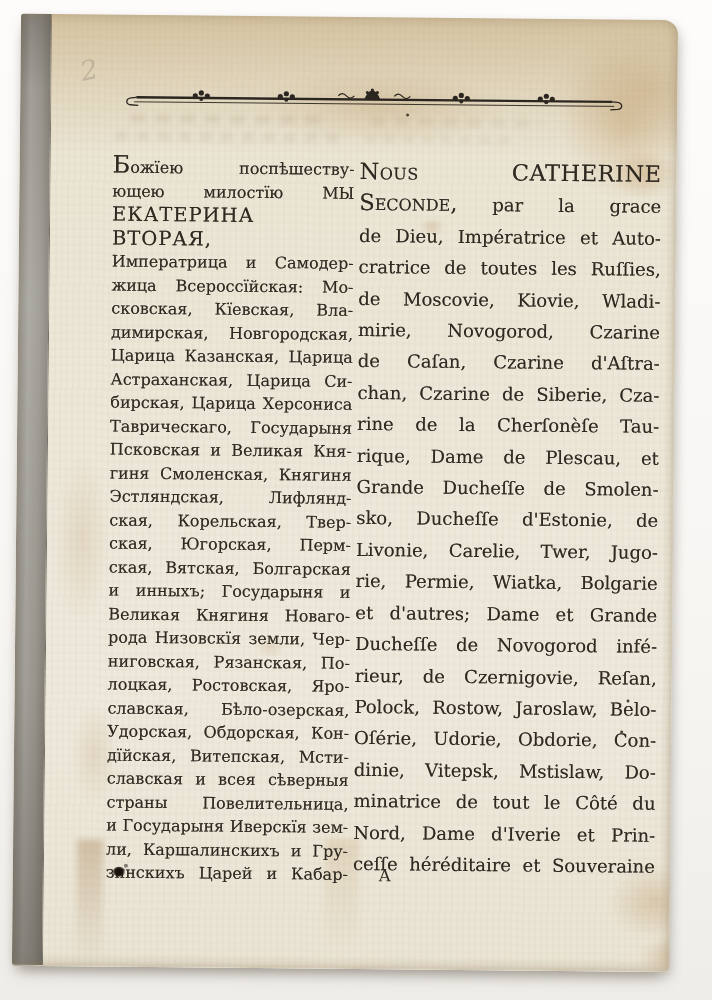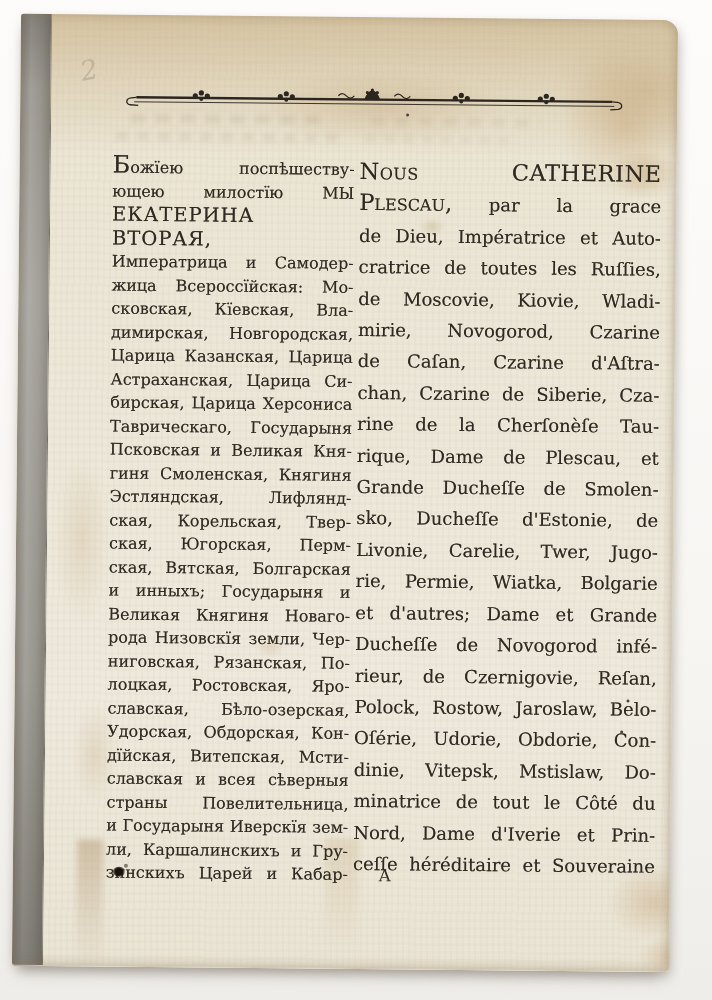--- a/index.html
+++ b/index.html
@@ -191,21 +191,21 @@
         <div class="tline">дїйская, Витепская, Мсти-</div>
         <div class="tline">славская и всея сѣверныя</div>
         <div class="tline">страны Повелительница,</div>
         <div class="tline">и Государыня Иверскїя зем-</div>
         <div class="tline">ли, Каршалинскихъ и Гру-</div>
         <div class="tline">зинскихъ Царей и Кабар-</div>
       </div>
 
     <div class="col col-right">
       <div class="tline fr-line1">Nous CATHERINE</div>
-      <div class="tline fr-line2"><span class="lead">Plescau,</span> <span>par la grace</span></div>
+      <div class="tline fr-line2"><span class="lead">Seconde,</span> <span>par la grace</span></div>
       <div>
           <div class="tline">de Dieu, Impératrice et Auto-</div>
           <div class="tline">cratrice de toutes les Ruſſies,</div>
           <div class="tline">de Moscovie, Kiovie, Wladi-</div>
           <div class="tline">mirie, Novogorod, Czarine</div>
           <div class="tline">de Caſan, Czarine d'Aſtra-</div>
           <div class="tline">chan, Czarine de Siberie, Cza-</div>
           <div class="tline">rine de la Cherſonèſe Tau-</div>
           <div class="tline">rique, Dame de Plescau, et</div>
           <div class="tline">Grande Ducheſſe de Smolen-</div>

